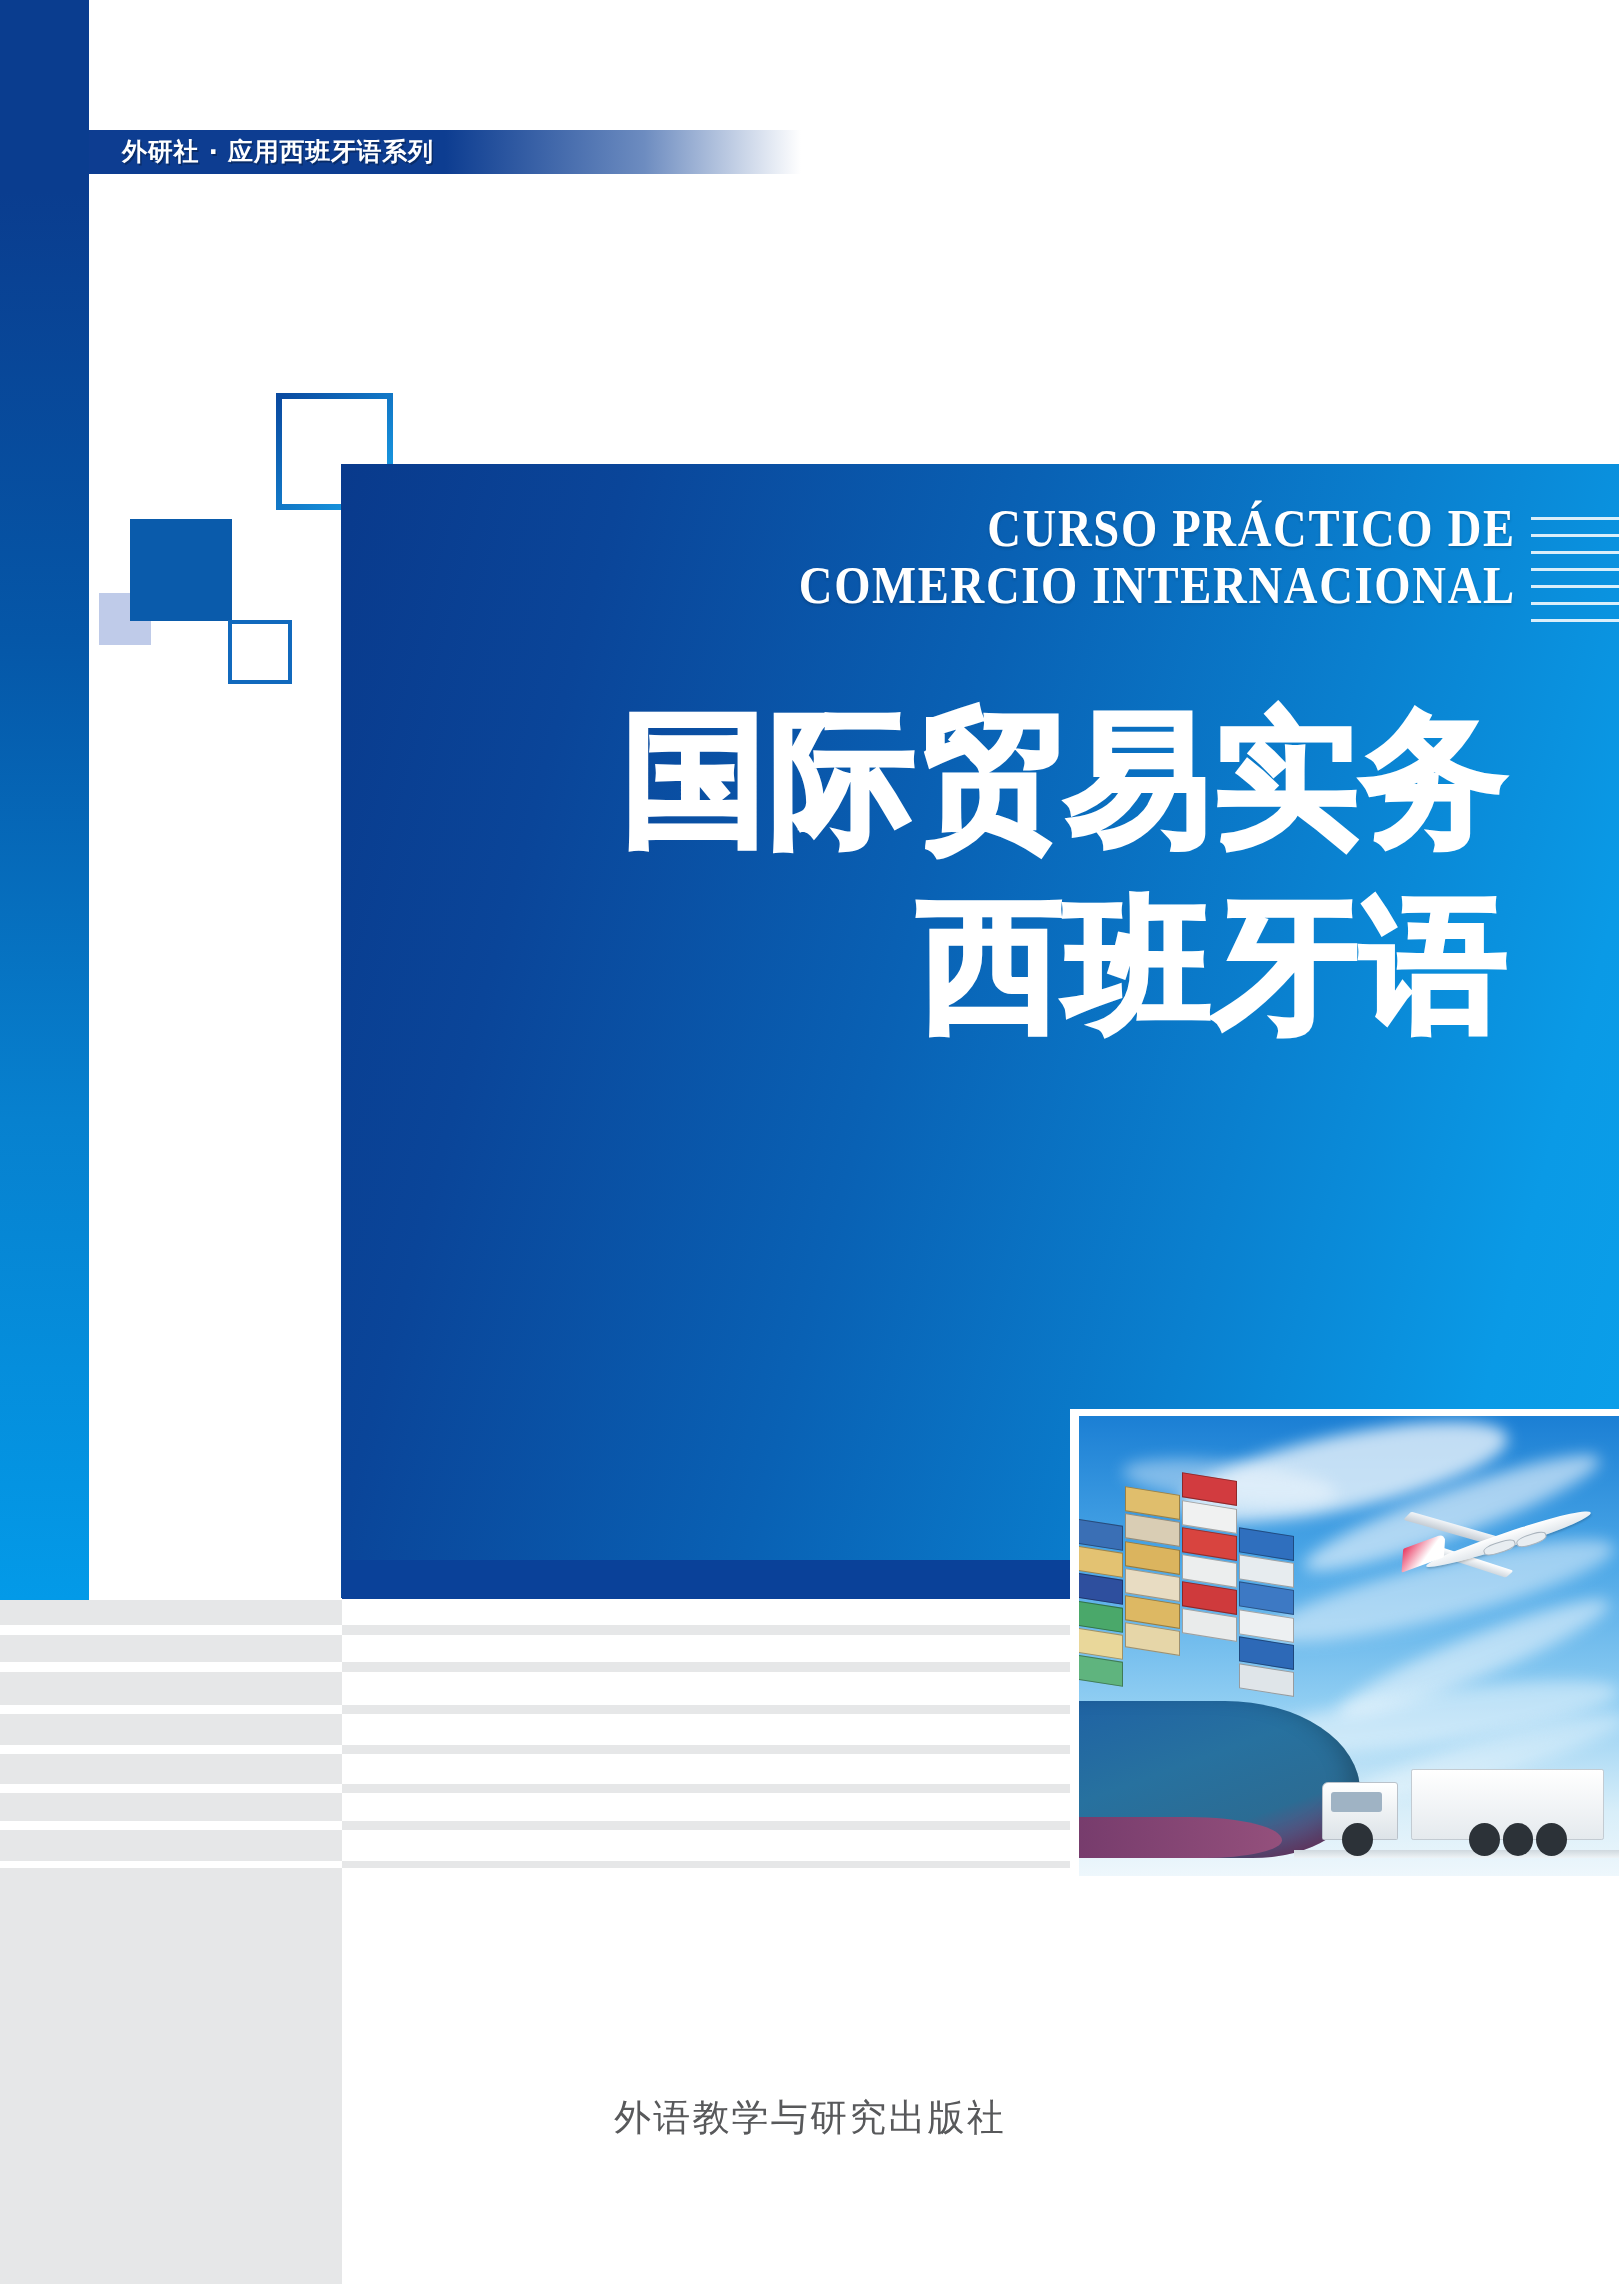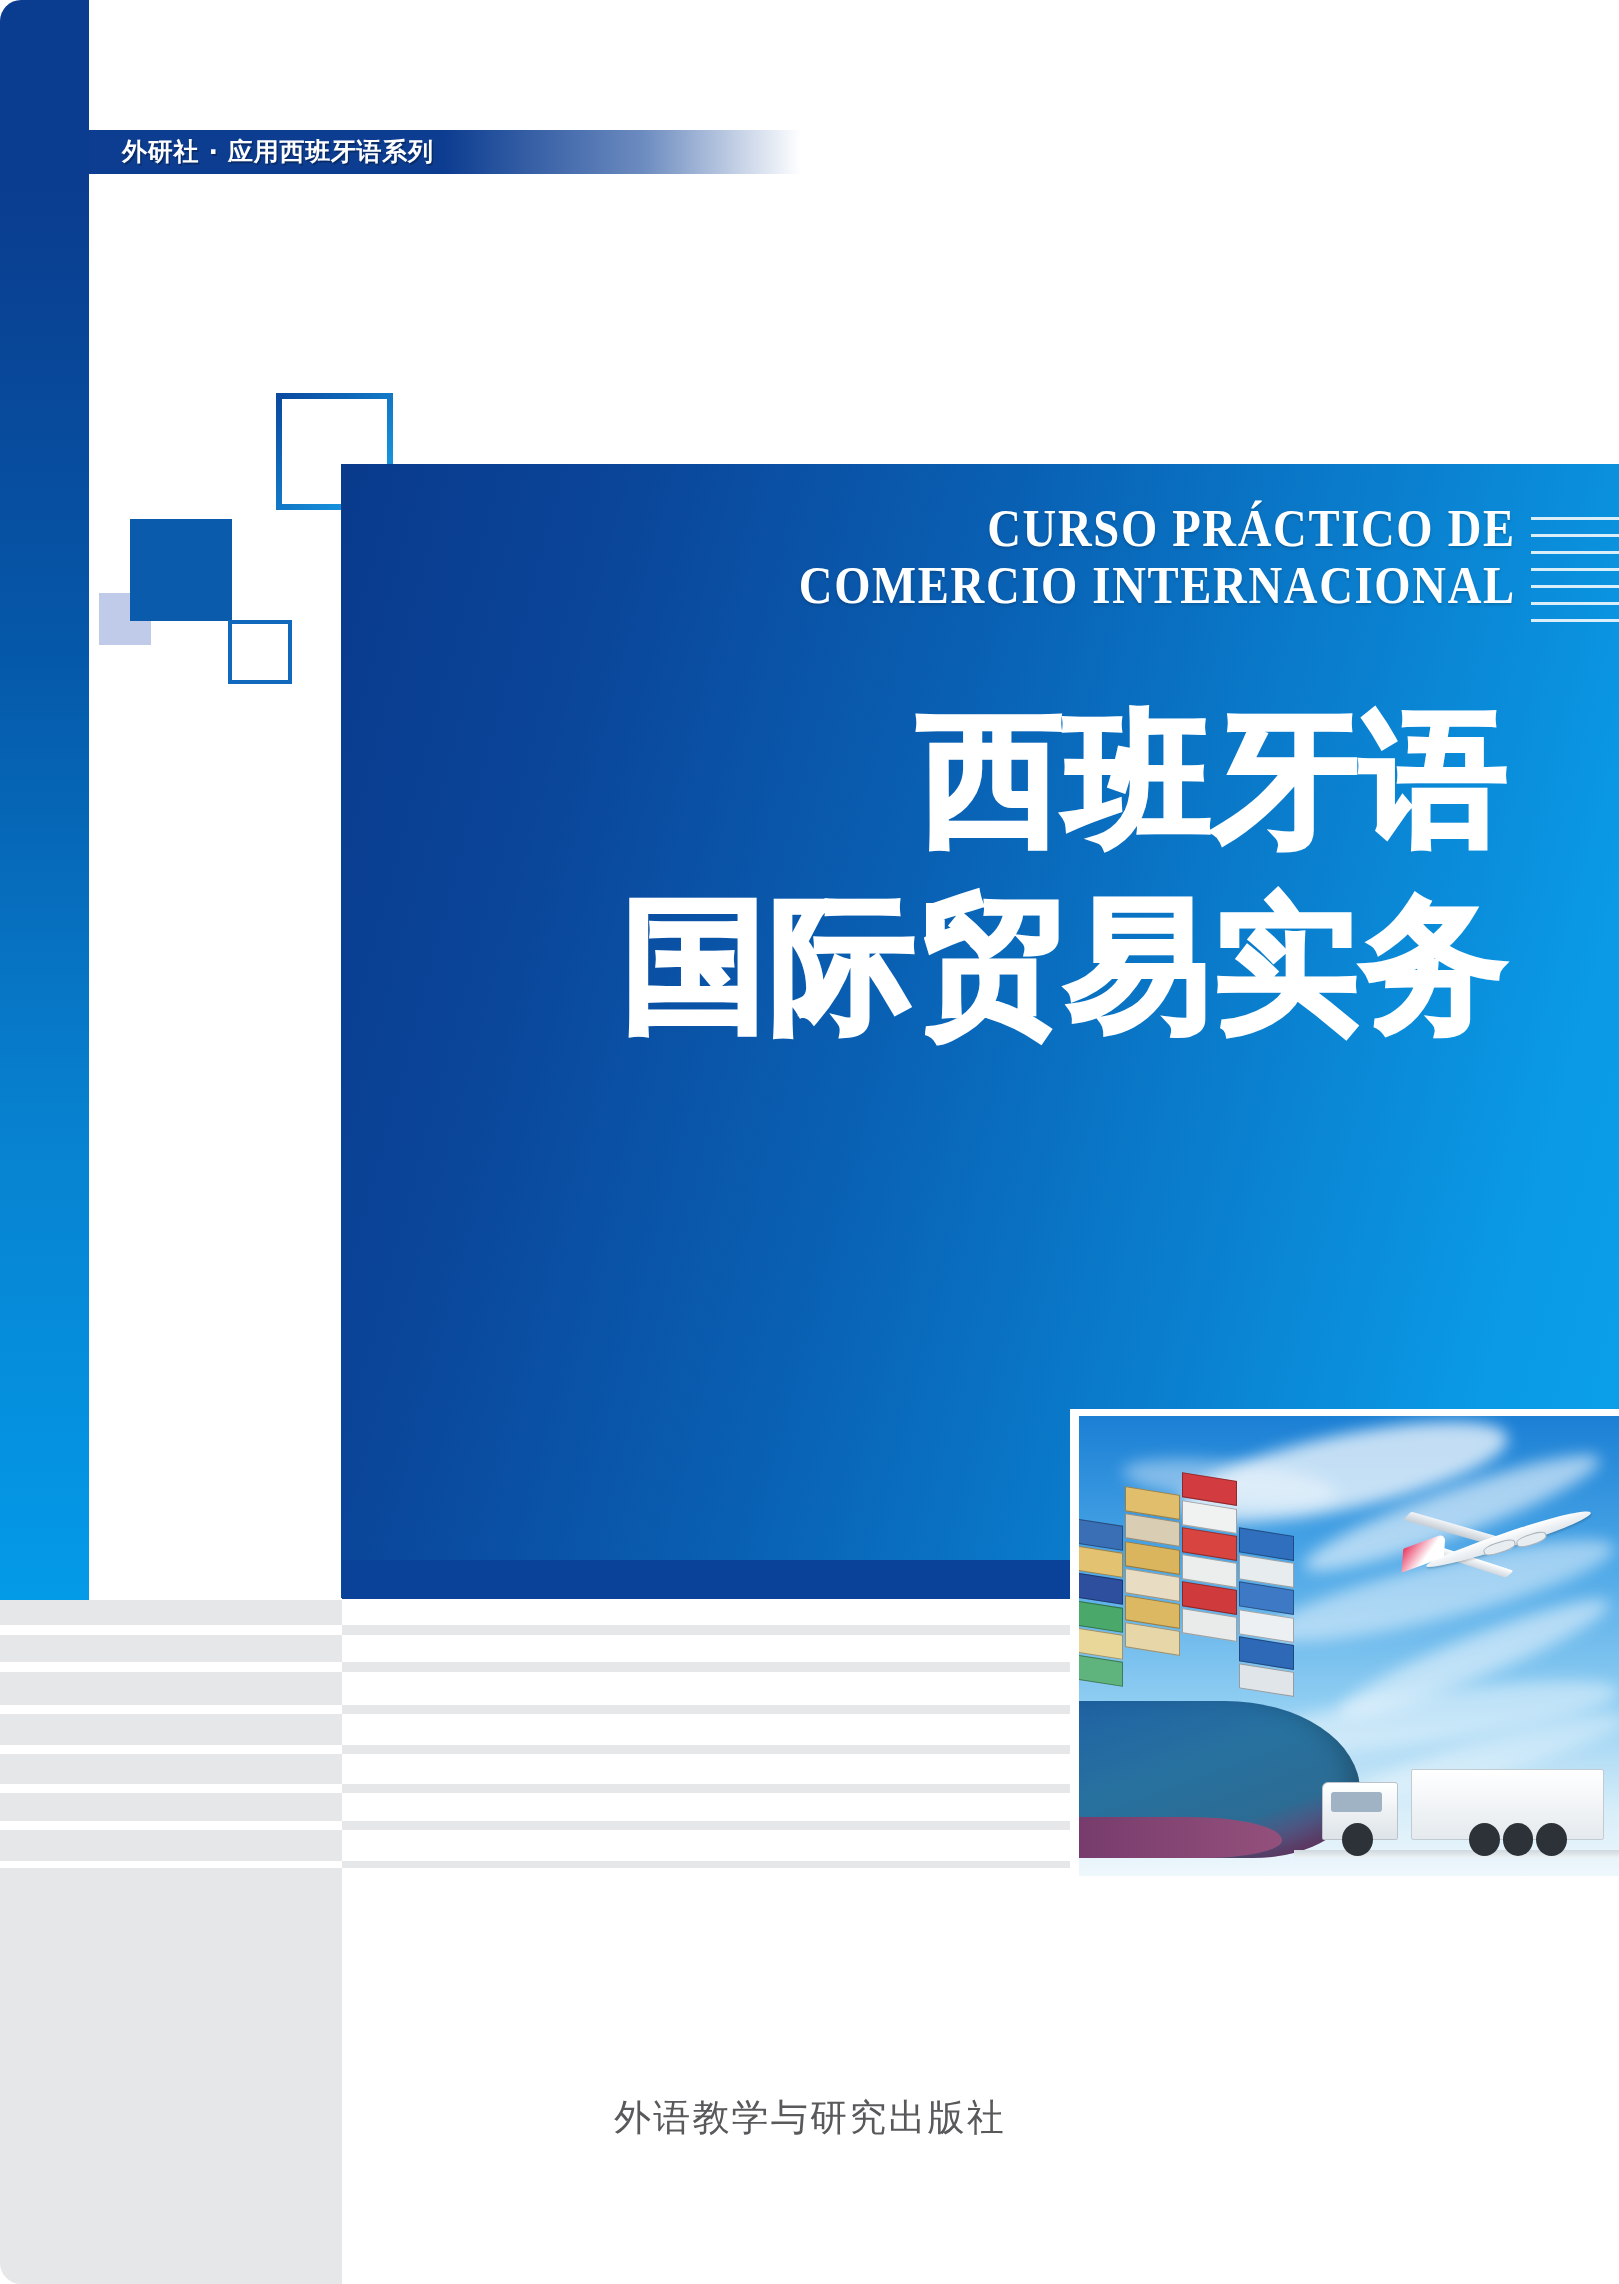--- a/index.html
+++ b/index.html
@@ -4,21 +4,20 @@
 <style>
   html,body{margin:0;padding:0;background:#fff;}
   body{font-family:"Liberation Sans","DejaVu Sans",sans-serif;}
 
   #cover{
     position:relative;
     width:1620px;
     height:2284px;
     overflow:hidden;
     background:#ffffff;
-    border-radius:21px;
   }
 
   
   .left-bar{
     position:absolute; left:0; top:0; width:89px; height:1600px;
     background:linear-gradient(to bottom,#0a3d8f 0%,#0a3d8f 12%,#0557a8 40%,#0781cf 70%,#039ae8 100%);
   }
 
   
   .series-banner{
@@ -285,22 +284,22 @@
       <span></span>
       <span></span>
     </div>
 
     <div class="es-title">
       <div>CURSO PRÁCTICO DE</div>
       <div>COMERCIO INTERNACIONAL</div>
     </div>
 
     <div class="cn-title">
+      <div>国际贸易实务</div>
       <div>西班牙语</div>
-      <div>国际贸易实务</div>
     </div>
 
   </div>
 
   <div class="navy-band"></div>
 
   <div class="gray-left-block"></div>
   <div class="stripes" id="stripes">
       <div class="stripe-row" style="top: 0px; height: 25px;">
         <div class="stripe-left" style="background: rgb(230, 231, 232);"></div>

